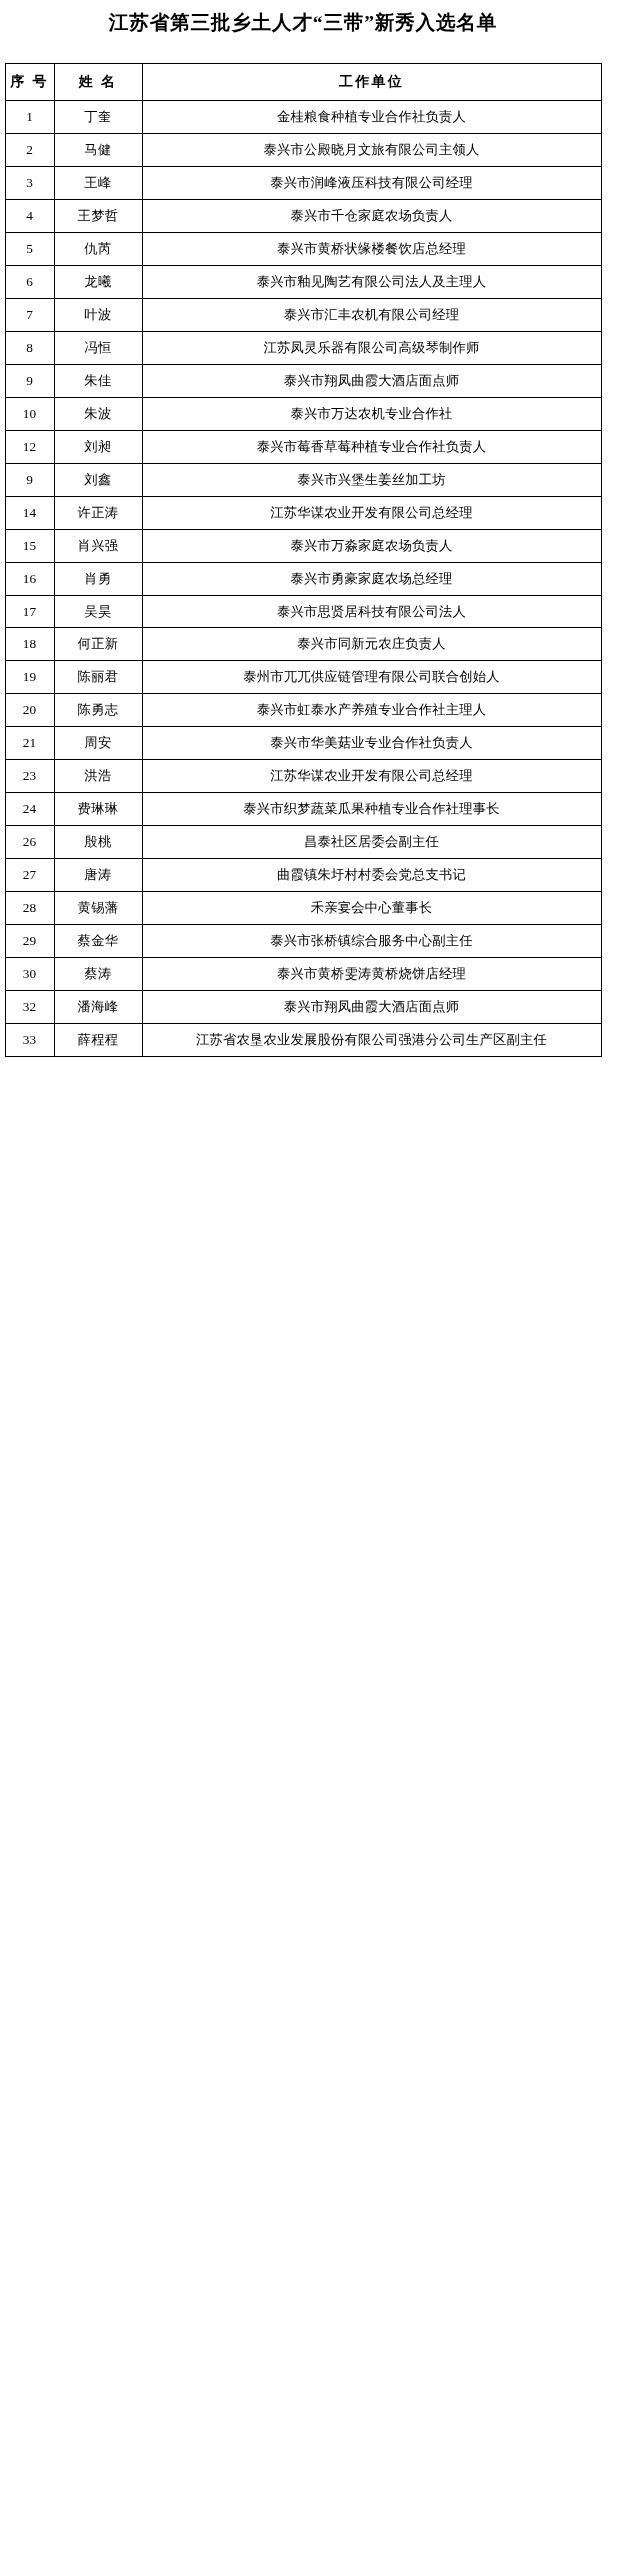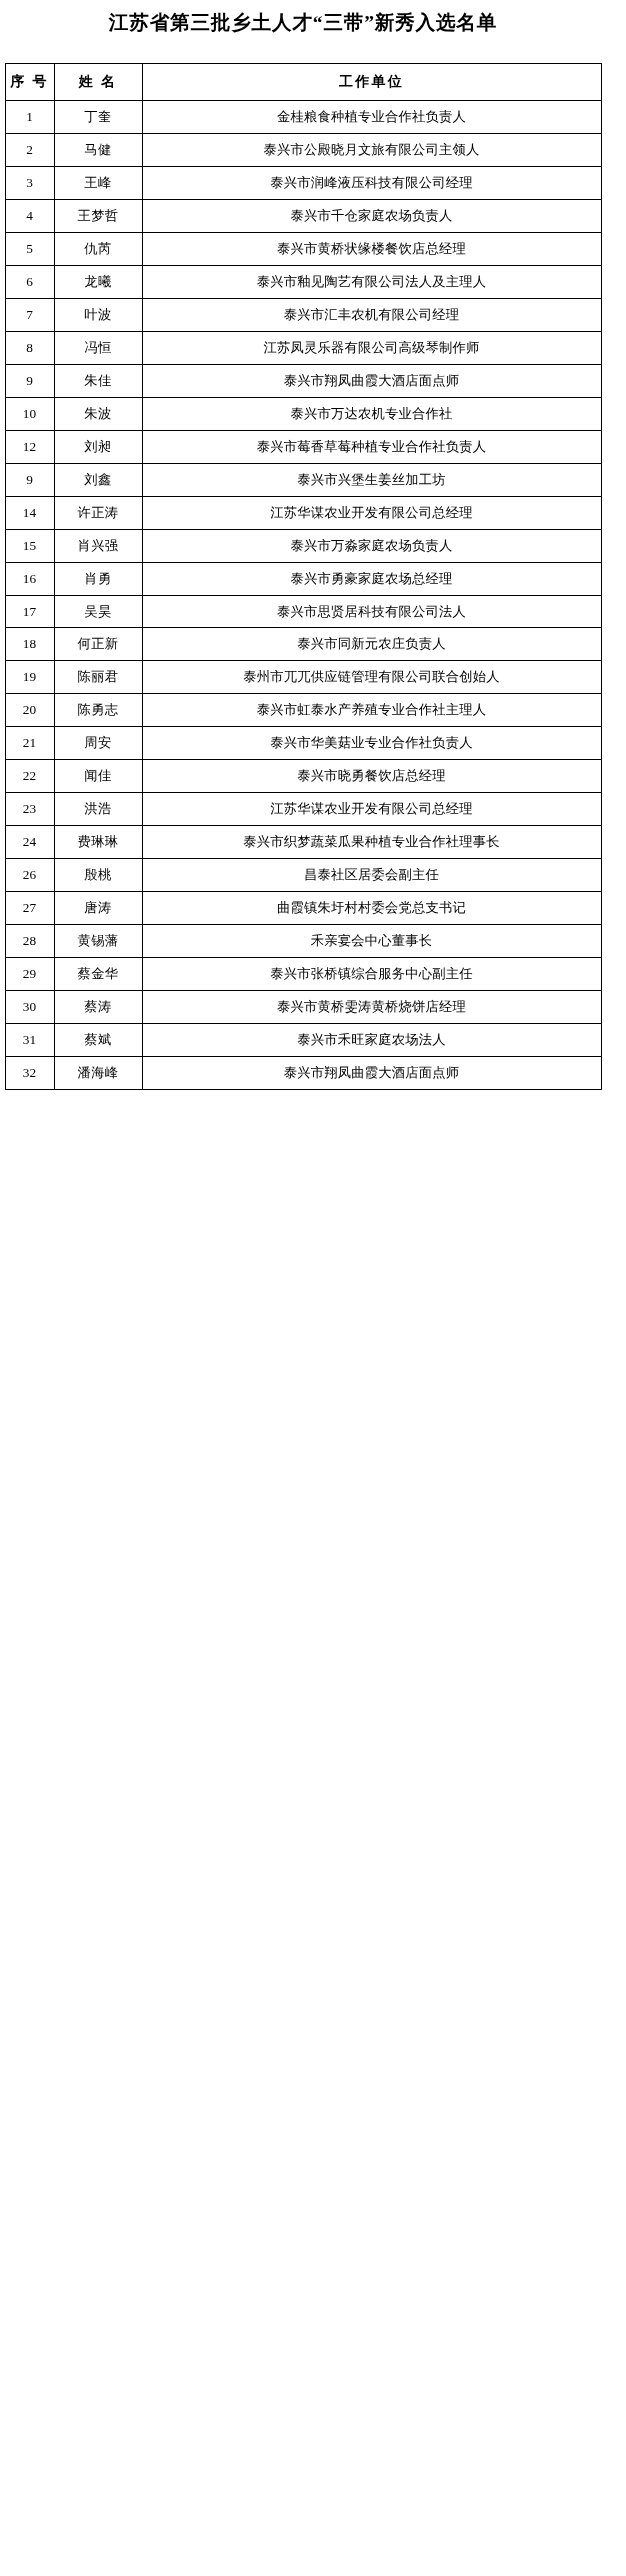--- a/index.html
+++ b/index.html
@@ -167,25 +167,20 @@
           <td class="idx">20</td>
           <td class="name">陈勇志</td>
           <td class="org">泰兴市虹泰水产养殖专业合作社主理人</td>
         </tr>
         <tr>
           <td class="idx">21</td>
           <td class="name">周安</td>
           <td class="org">泰兴市华美菇业专业合作社负责人</td>
         </tr>
         <tr>
-          <td class="idx">22</td>
-          <td class="name">闻佳</td>
-          <td class="org">泰兴市晓勇餐饮店总经理</td>
-        </tr>
-        <tr>
           <td class="idx">23</td>
           <td class="name">洪浩</td>
           <td class="org">江苏华谋农业开发有限公司总经理</td>
         </tr>
         <tr>
           <td class="idx">24</td>
           <td class="name">费琳琳</td>
           <td class="org">泰兴市织梦蔬菜瓜果种植专业合作社理事长</td>
         </tr>
         <tr>
@@ -207,25 +202,25 @@
           <td class="idx">29</td>
           <td class="name">蔡金华</td>
           <td class="org">泰兴市张桥镇综合服务中心副主任</td>
         </tr>
         <tr>
           <td class="idx">30</td>
           <td class="name">蔡涛</td>
           <td class="org">泰兴市黄桥雯涛黄桥烧饼店经理</td>
         </tr>
         <tr>
-          <td class="idx">31</td>
-          <td class="name">蔡斌</td>
-          <td class="org">泰兴市禾旺家庭农场法人</td>
-        </tr>
-        <tr>
           <td class="idx">32</td>
           <td class="name">潘海峰</td>
           <td class="org">泰兴市翔凤曲霞大酒店面点师</td>
         </tr>
+        <tr>
+          <td class="idx">33</td>
+          <td class="name">薛程程</td>
+          <td class="org">江苏省农垦农业发展股份有限公司强港分公司生产区副主任</td>
+        </tr>
       </tbody>
   </table>
 </div>
 
 
 </body></html>

